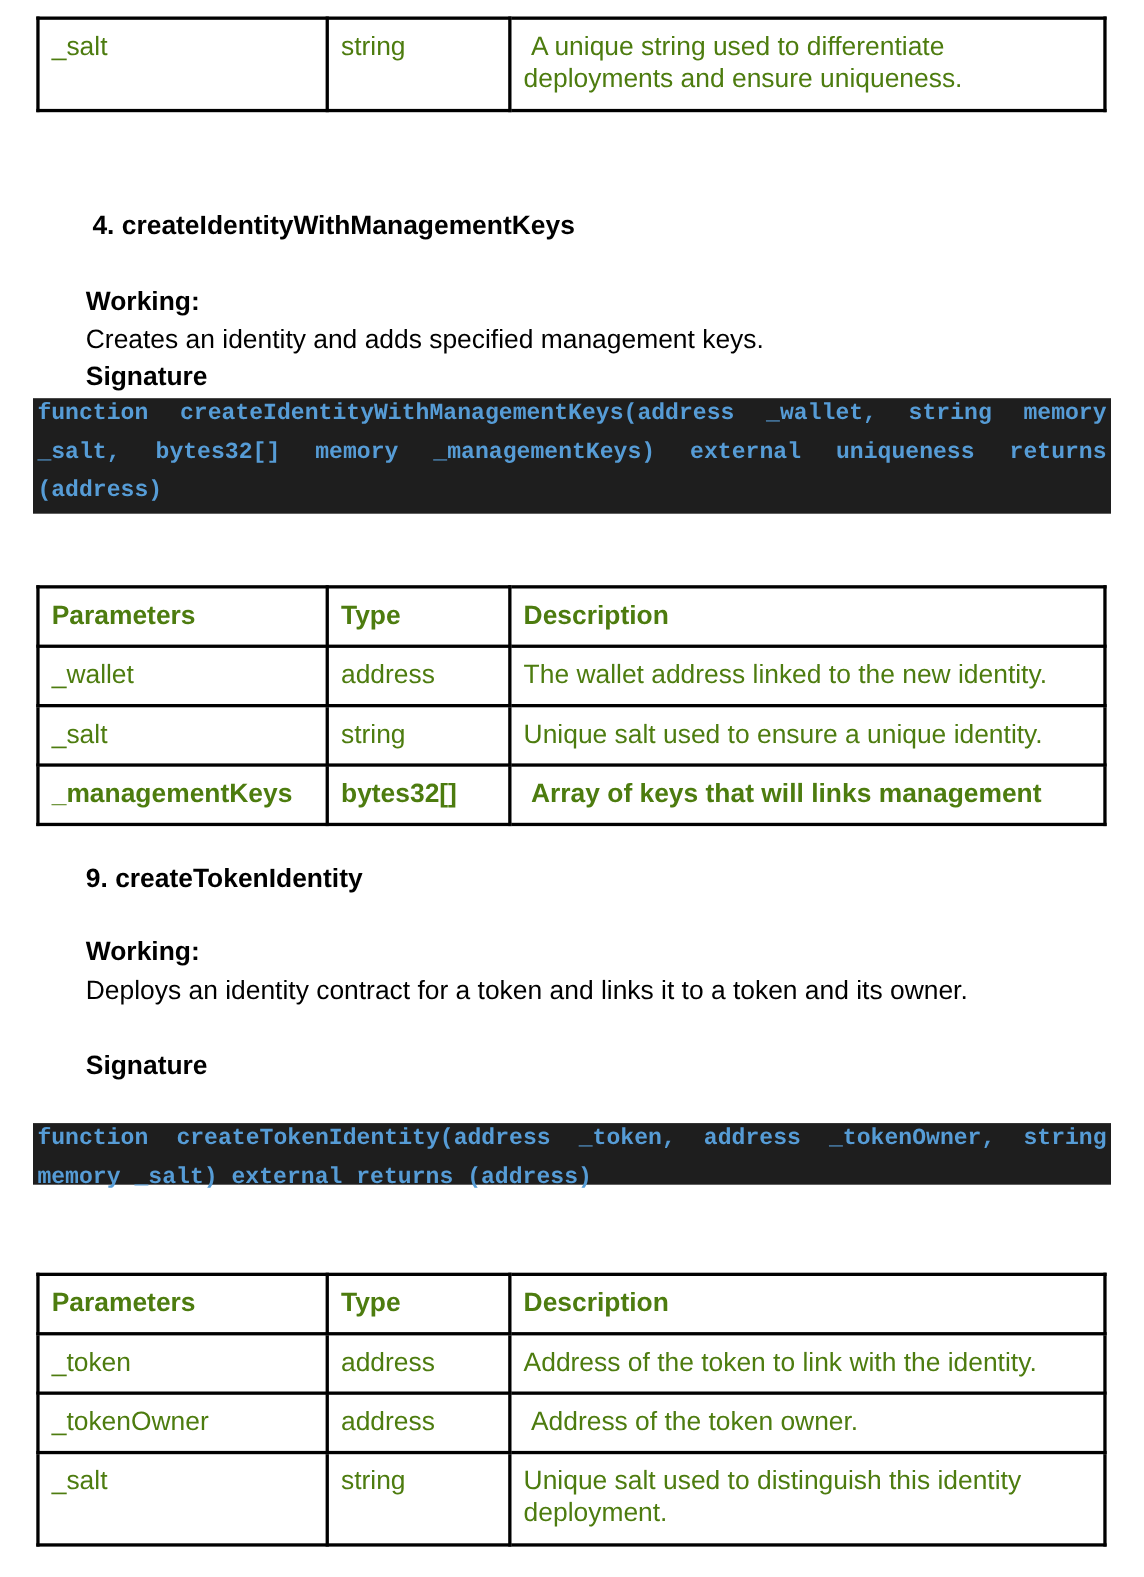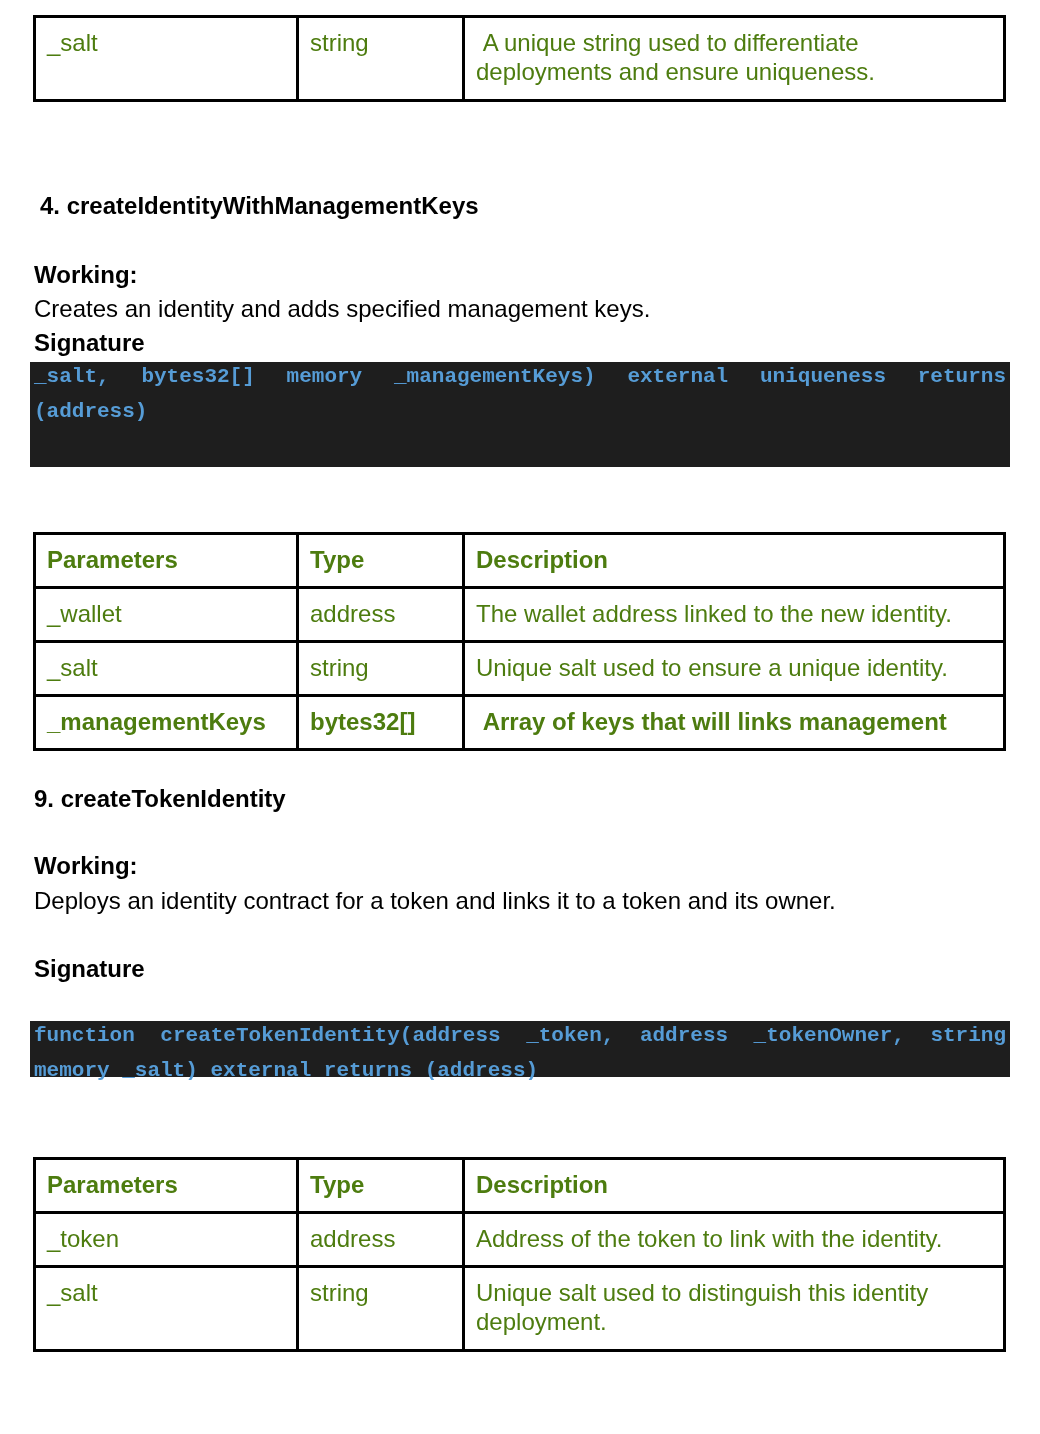--- a/index.html
+++ b/index.html
@@ -1,20 +1,20 @@
 <!DOCTYPE html>
 <html><head>
 <meta charset="utf-8">
 <style>
   html, body { margin: 0; padding: 0; background: #ffffff; }
   body {
     width: 1040px; height: 1434px; position: relative; overflow: hidden;
     font-family: "Liberation Sans", sans-serif; color: #000;
   }
-  .abs { position: absolute; }
+  .abs { position: absolute; margin-left: 44px; }
   table.params {
     position: absolute; left: 33px; width: 973px;
     border-collapse: collapse; table-layout: fixed;
     font-family: "Liberation Sans", sans-serif; font-size: 24px; color: #4d7c0f;
   }
   table.params td, table.params th {
     border: 3px solid #000; padding: 10px 10px 10px 11px;
     vertical-align: top; text-align: left; line-height: 29px;
   }
   table.params th { font-weight: bold; }
@@ -48,20 +48,21 @@
   </tr>
 </tbody>
   </table>
 
 <div class="abs h4" style="left:40px; top:192px;">4.  createIdentityWithManagementKeys</div>
 <div class="abs lbl" style="left:34px; top:261px;">Working:</div>
 <div class="abs txt" style="left:34px; top:295px;">Creates an identity and adds specified management keys.</div>
 <div class="abs lbl" style="left:34px; top:329px;">Signature</div>
 
 <div class="code" style="top:362px; height:105px; padding-top:0;">
+  <div class="ln just">function createIdentityWithManagementKeys(address _wallet, string memory</div>
   <div class="ln just">_salt, bytes32[] memory _managementKeys) external uniqueness returns</div>
   <div class="ln">(address)</div>
 </div>
 
 <table class="params" style="top:532px;">
   <colgroup>
       <col class="c1">
       <col class="c2">
       <col class="c3">
     </colgroup>
@@ -109,19 +110,24 @@
       <tr style="height:54px;">
     <th>Parameters</th>
     <th>Type</th>
     <th>Description</th>
   </tr>
   <tr style="height:54px;">
     <td>_token</td>
     <td>address</td>
     <td>Address of the token to link with the identity.</td>
   </tr>
+  <tr style="height:54px;">
+    <td>_tokenOwner</td>
+    <td>address</td>
+    <td style="white-space:pre-wrap;"> Address of the token owner.</td>
+  </tr>
   <tr style="height:84px;">
     <td>_salt</td>
     <td>string</td>
     <td>Unique salt used to distinguish this identity deployment.</td>
   </tr>
 </tbody>
   </table>
 
 </body></html>

